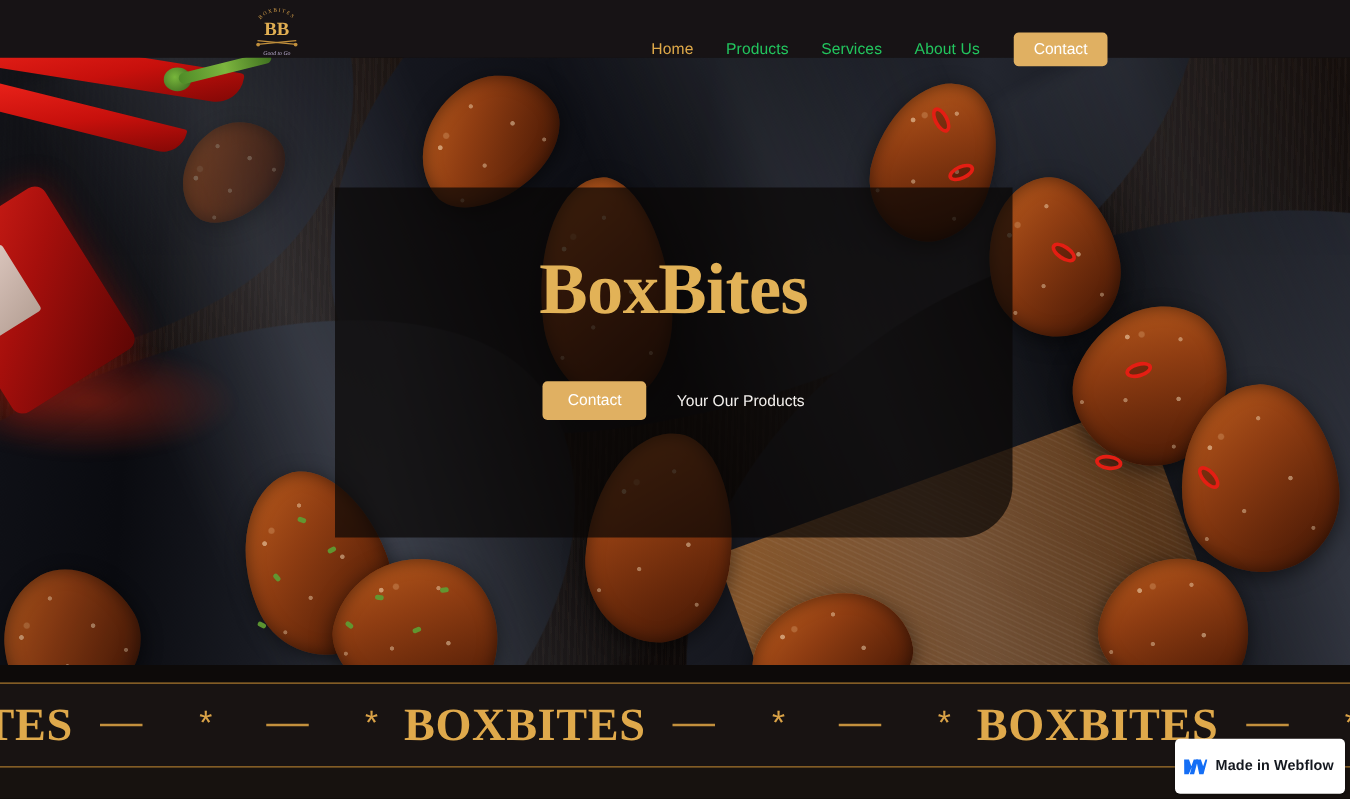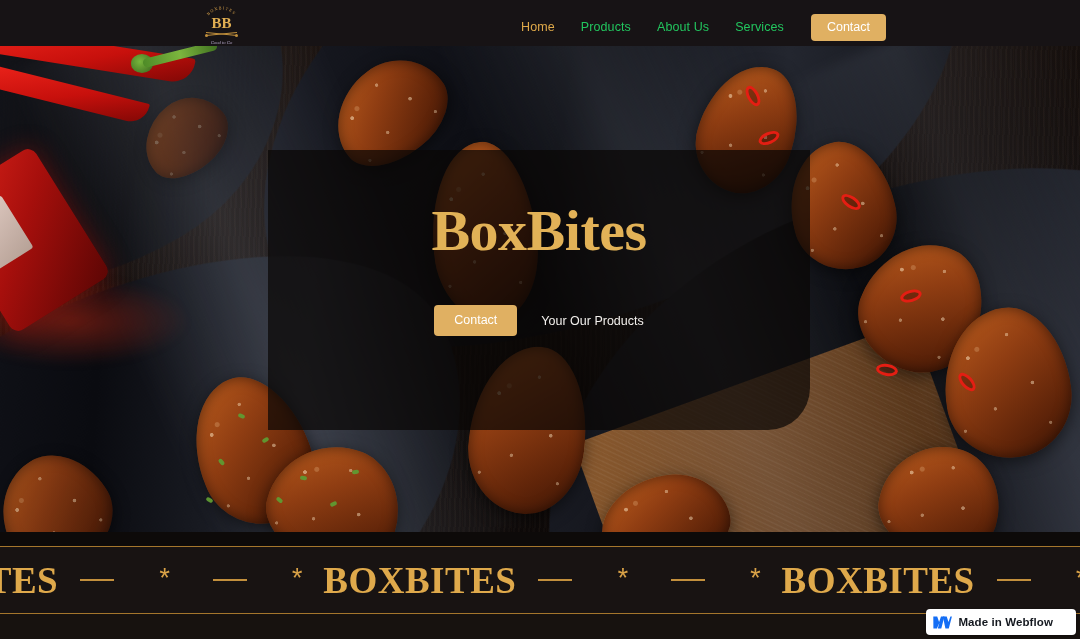--- a/index.html
+++ b/index.html
@@ -18,21 +18,21 @@
     display:flex; align-items:center;
   }
   .logo {
     position:absolute; left:199px; top:2px;
     width:45px; height:44px;
     display:flex; flex-direction:column; align-items:center; justify-content:center;
   }
   .logo svg { display:block; }
 
   .nav {
-    position:absolute; right:194px; top:4px; height:46px;
+    position:absolute; right:194px; top:16px; height:46px;
     display:flex; align-items:center; gap:0px;
   }
   .nav-link {
     color:#22c55e; font-size:12.5px; letter-spacing:.1px;
     padding:0 13px; line-height:46px; cursor:pointer; white-space:nowrap;
   }
   .nav-link.active { color:#dfa949; }
   .nav-cta {
     margin-left:14px;
     background:#e0b062; color:#ffffff;
@@ -249,24 +249,24 @@
   }
 
   .bottom-strip {
     position:absolute; left:0; top:614px; width:1080px; height:25px;
     background:#17120f; z-index:28;
   }
 
   
   .wf-badge {
     position:absolute; right:4px; bottom:4px;
-    height:26px; background:#ffffff;
+    height:44px; background:#ffffff;
     border-radius:4px;
     display:flex; align-items:center; gap:6px;
-    padding:0 23px 0 7px;
+    padding:0 9px 0 7px;
     z-index:60;
     box-shadow:0 1px 3px rgba(0,0,0,.35);
     cursor:pointer;
   }
   .wf-badge span {
     font-size:11.5px; color:#14181f; font-weight:700; letter-spacing:.1px;
   }
 </style>
 </head>
 <body>
@@ -286,22 +286,22 @@
       <line x1="7" y1="30.5" x2="38" y2="33.5" stroke="#c2903c" stroke-width="1.1"></line>
       <circle cx="7.5" cy="33.6" r="1.5" fill="#c2903c"></circle>
       <circle cx="37.5" cy="33.6" r="1.5" fill="#c2903c"></circle>
       <text x="22.5" y="42" text-anchor="middle" font-family="Liberation Serif, serif" font-size="4.6" font-style="italic" fill="#b9accf">Good to Go</text>
     </svg>
   </div>
 
   <nav class="nav">
     <div class="nav-link active">Home</div>
     <div class="nav-link">Products</div>
+    <div class="nav-link">Services</div>
     <div class="nav-link">About Us</div>
-    <div class="nav-link">Services</div>
     <div class="nav-cta">Contact</div>
   </nav>
 </div>
 
 <section class="hero">
 
   <div class="wood"></div>
 
   <div class="plate p4"></div>
   <div class="plate p2"></div>

